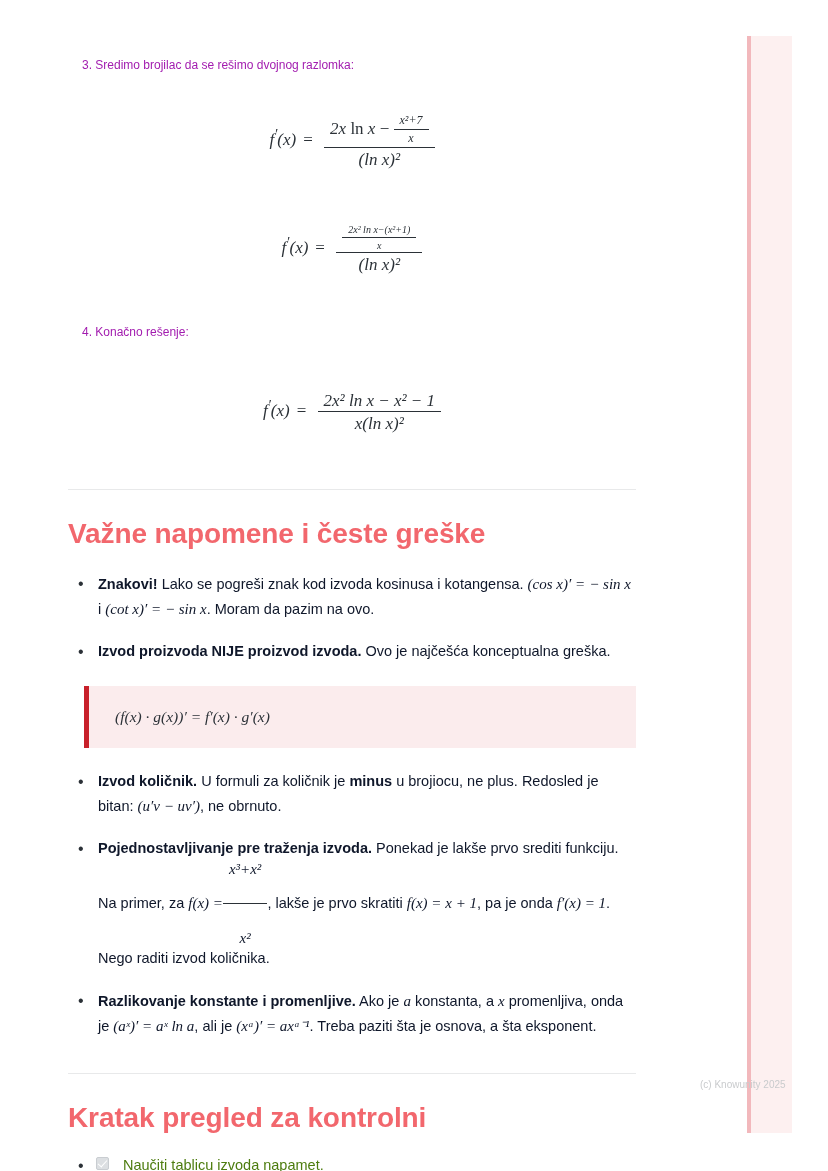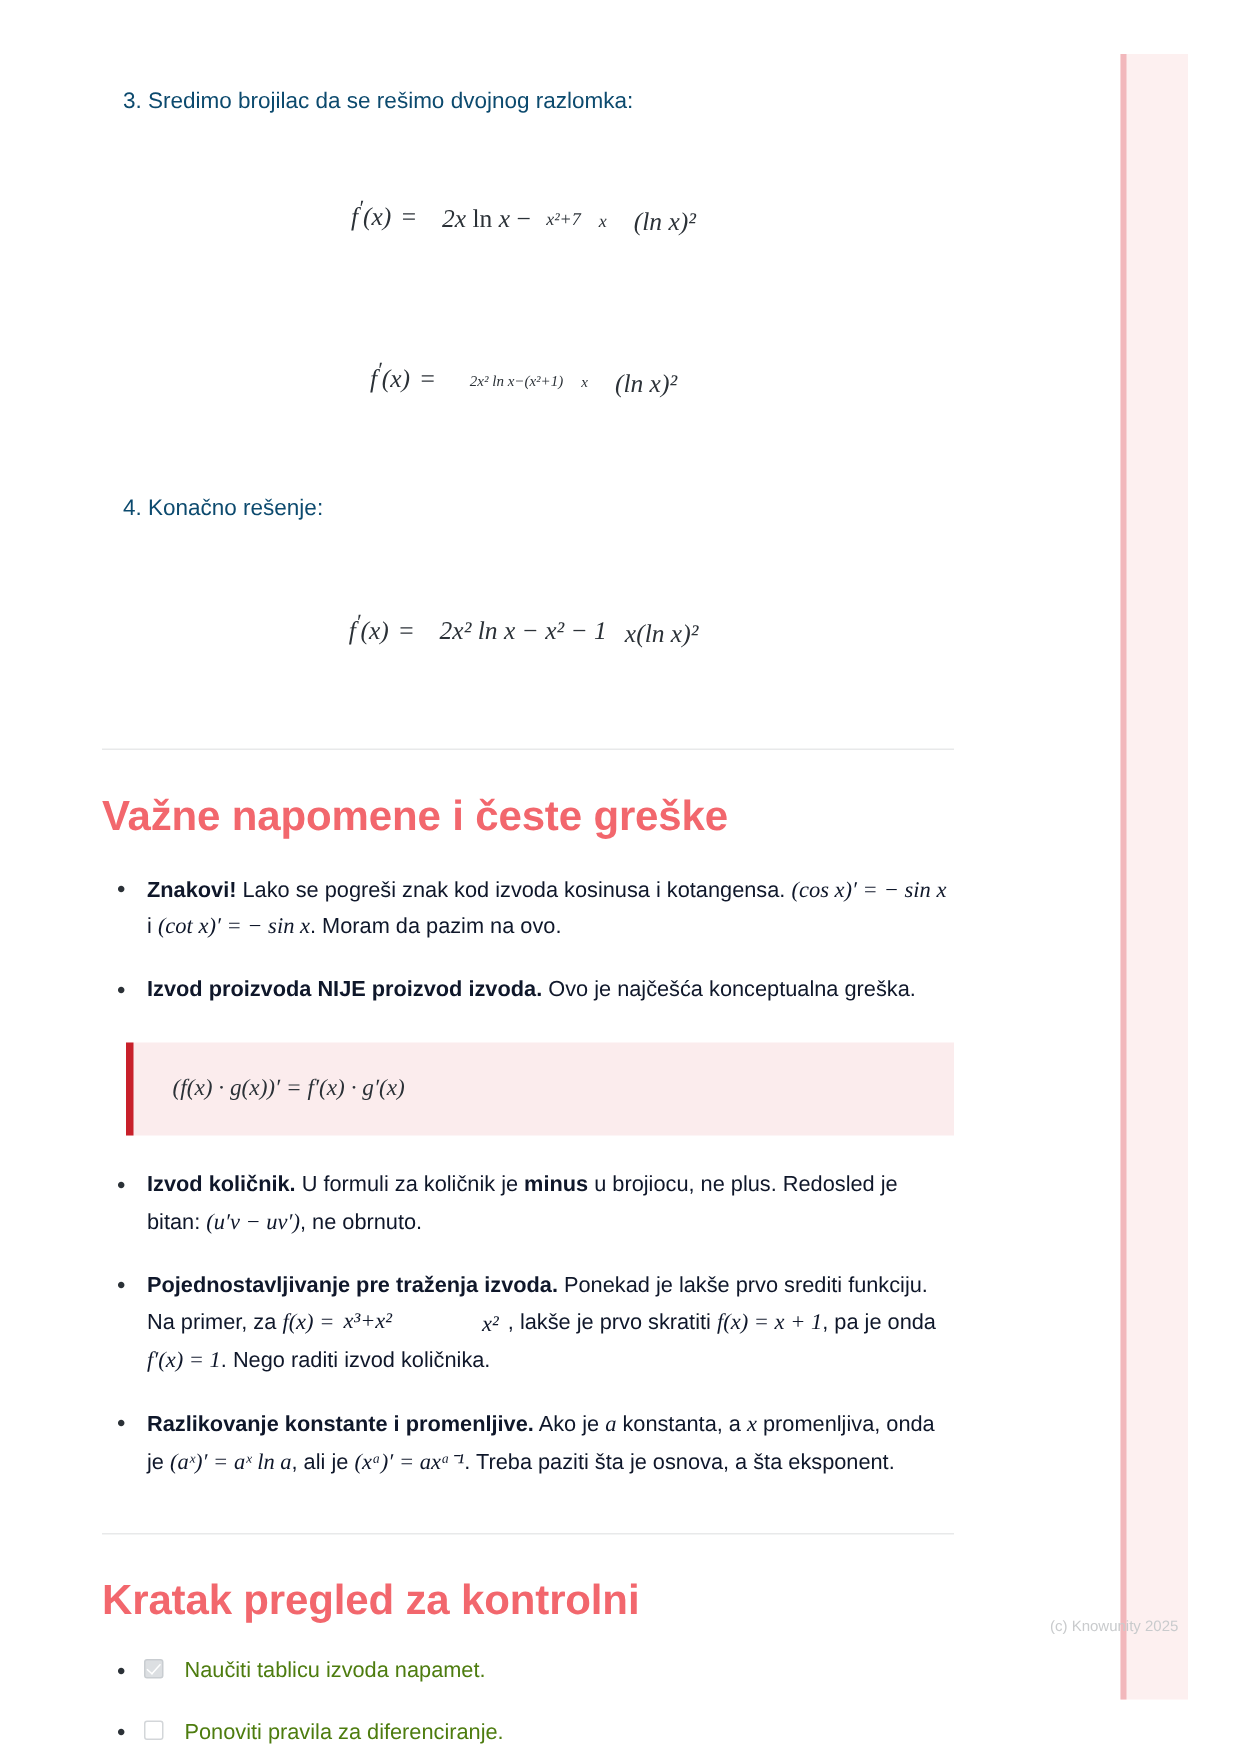--- a/index.html
+++ b/index.html
@@ -32,23 +32,23 @@
   #content {
     position: absolute;
     left: 0;
     top: 0;
     width: 700px;
     padding: 56px 64px 0 68px;
     box-sizing: border-box;
   }
 
   .step-line {
-    font-size: 15px;
+    font-size: 12px;
     line-height: 1.55;
-    color: #0c4a6e;
+    color: #a21caf;
     margin: 0 0 0 14px;
   }
   .step-4 { margin-top: 0; }
 
   
   .math-block {
     display: flex;
     justify-content: center;
     align-items: center;
     font-family: "Liberation Serif", serif;
@@ -65,21 +65,21 @@
   }
   .eq {
     font-style: normal;
     margin: 0 7px;
     font-size: 17px;
   }
 
   
   .frac {
     display: inline-flex;
-    flex-direction: row;
+    flex-direction: column;
     align-items: center;
     vertical-align: middle;
     line-height: 1.15;
   }
   .frac > .num { padding: 0 6px 1px 6px; }
   .frac > .den { padding: 2px 6px 0 6px; }
   .frac > .bar {
     width: 100%;
     height: 1px;
     background: #2b3137;

